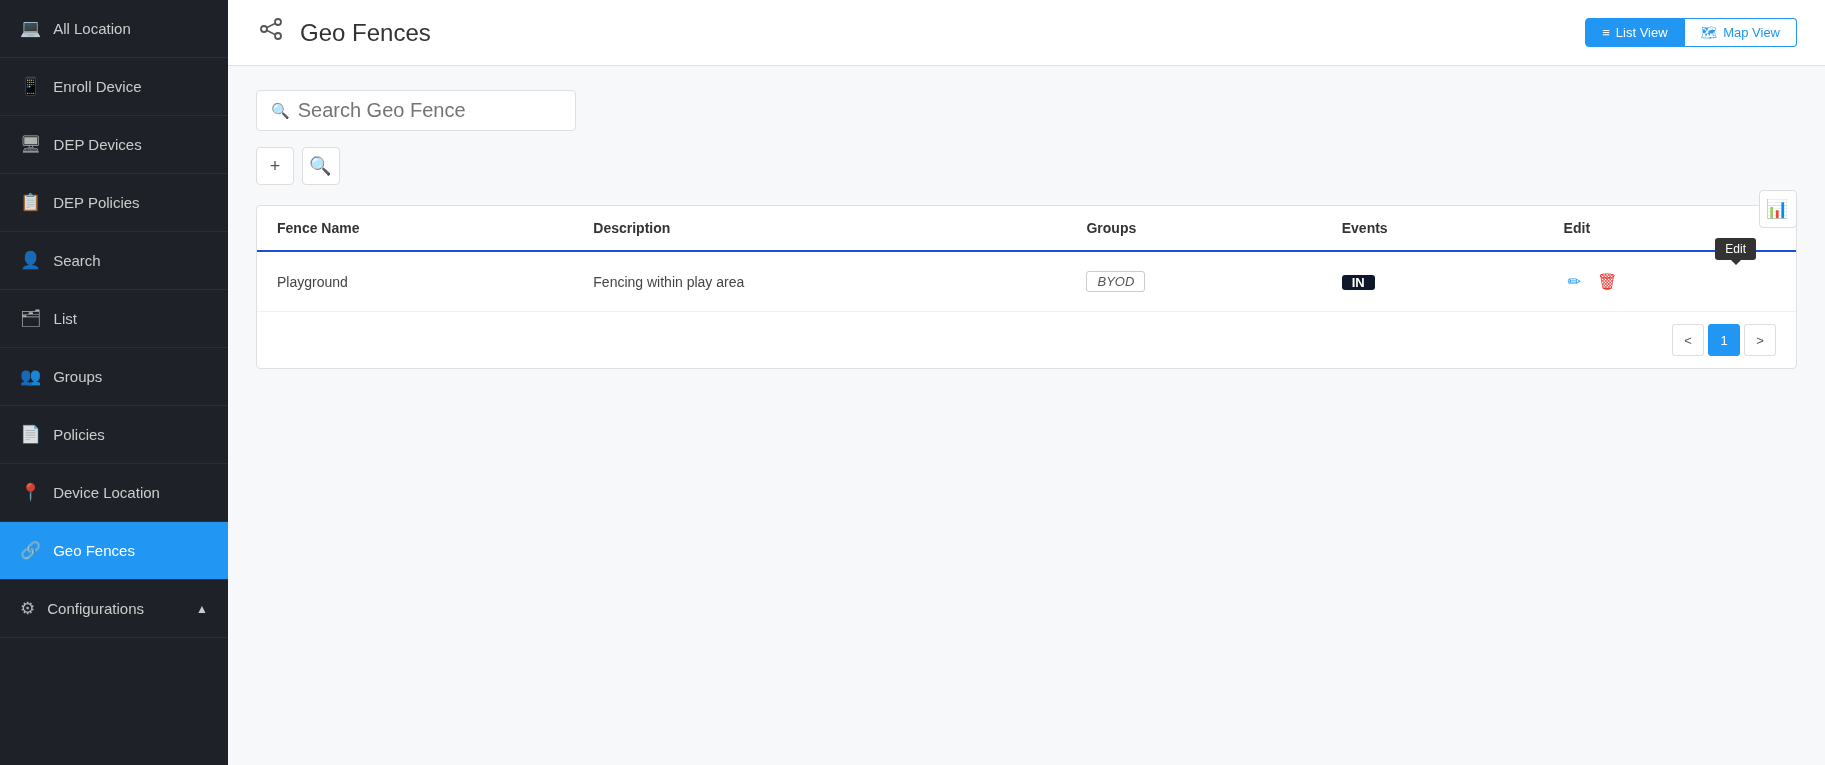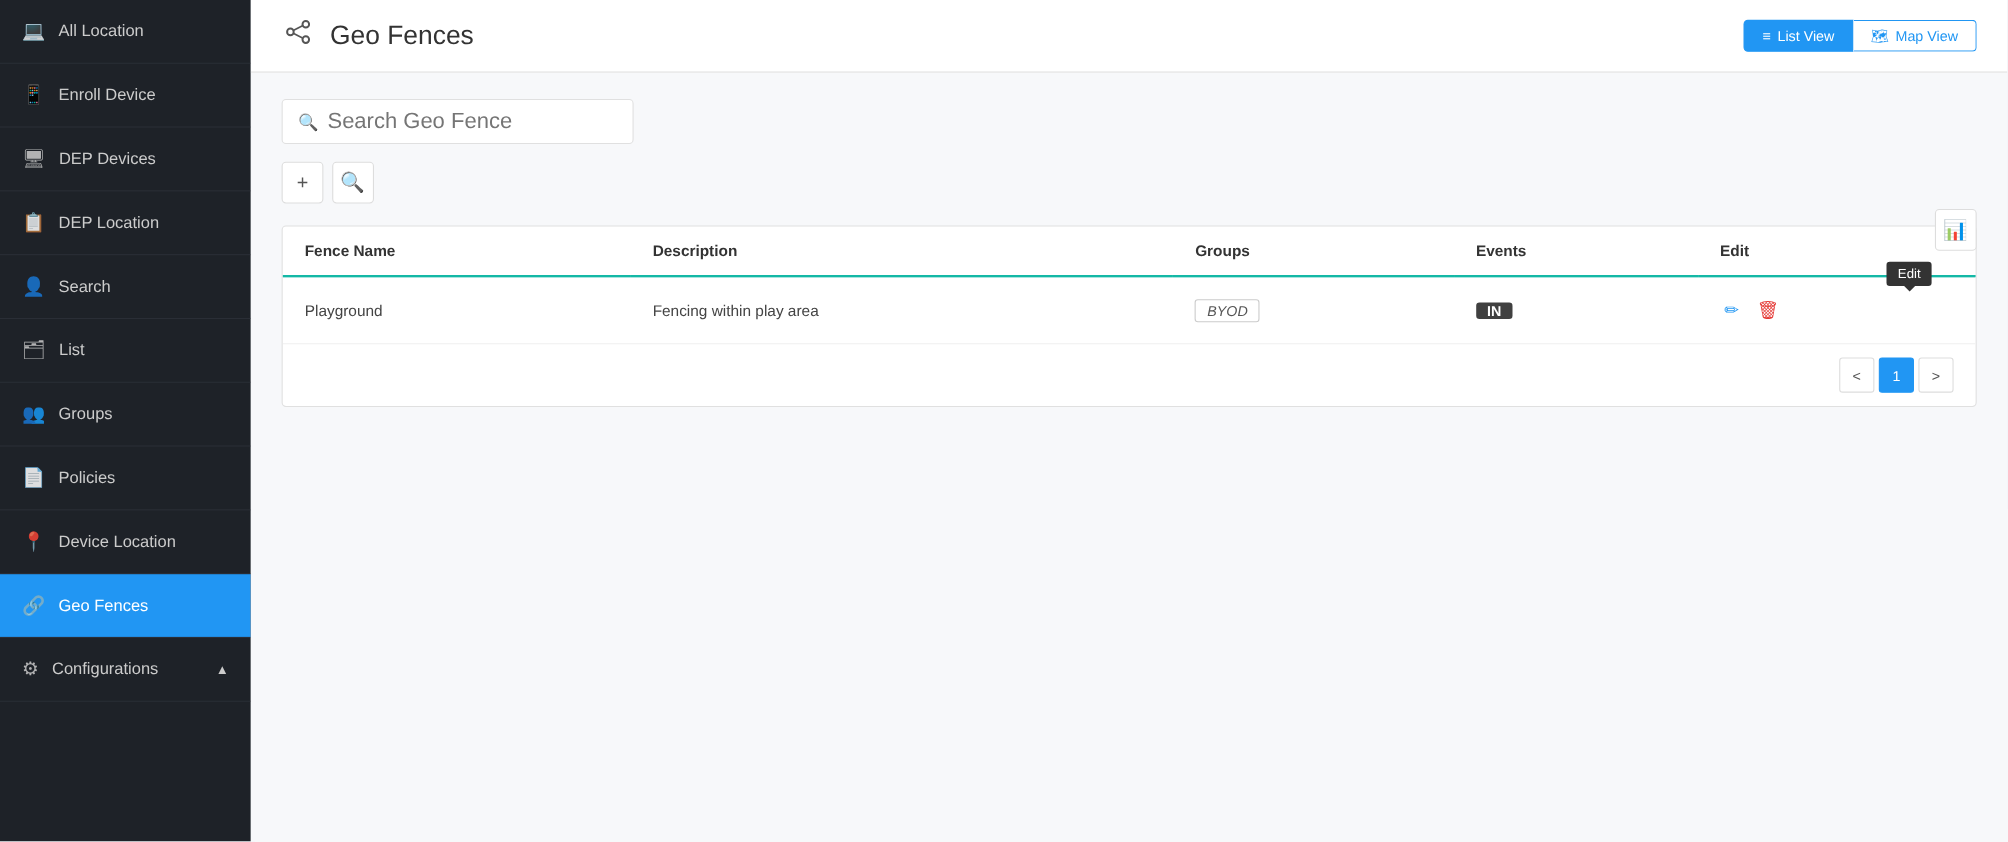--- a/index.html
+++ b/index.html
@@ -145,21 +145,21 @@
       border: 1px solid #e0e0e0;
       border-radius: 4px;
       overflow: hidden;
     }
     table {
       width: 100%;
       border-collapse: collapse;
       font-size: 14px;
     }
     thead tr {
-      border-bottom: 2px solid #14b8a6;
+      border-bottom: 2px solid #1d4ed8;
     }
     th {
       padding: 14px 20px;
       text-align: left;
       font-weight: 600;
       color: #333;
       font-size: 14px;
     }
     td {
       padding: 16px 20px;
@@ -171,21 +171,21 @@
     .tag {
       border: 1px solid #ccc;
       border-radius: 3px;
       padding: 2px 10px;
       font-size: 13px;
       color: #555;
       display: inline-block;
       font-style: italic;
     }
     .badge-in {
-      background: #404040;
+      background: #0f172a;
       color: #fff;
       border-radius: 3px;
       padding: 0 10px;
       font-size: 13px;
       font-weight: 600;
       display: inline-block;
     }
 
     
     .action-btns {
@@ -288,21 +288,21 @@
   <div class="sidebar-item">
     <span class="icon">📱</span>
     <span>Enroll Device</span>
   </div>
   <div class="sidebar-item">
     <span class="icon">🖥</span>
     <span>DEP Devices</span>
   </div>
   <div class="sidebar-item">
     <span class="icon">📋</span>
-    <span>DEP Location</span>
+    <span>DEP Policies</span>
   </div>
   <div class="sidebar-item">
     <span class="icon">👤</span>
     <span>Search</span>
   </div>
   <div class="sidebar-item">
     <span class="icon">🗂</span>
     <span>List</span>
   </div>
   <div class="sidebar-item">

